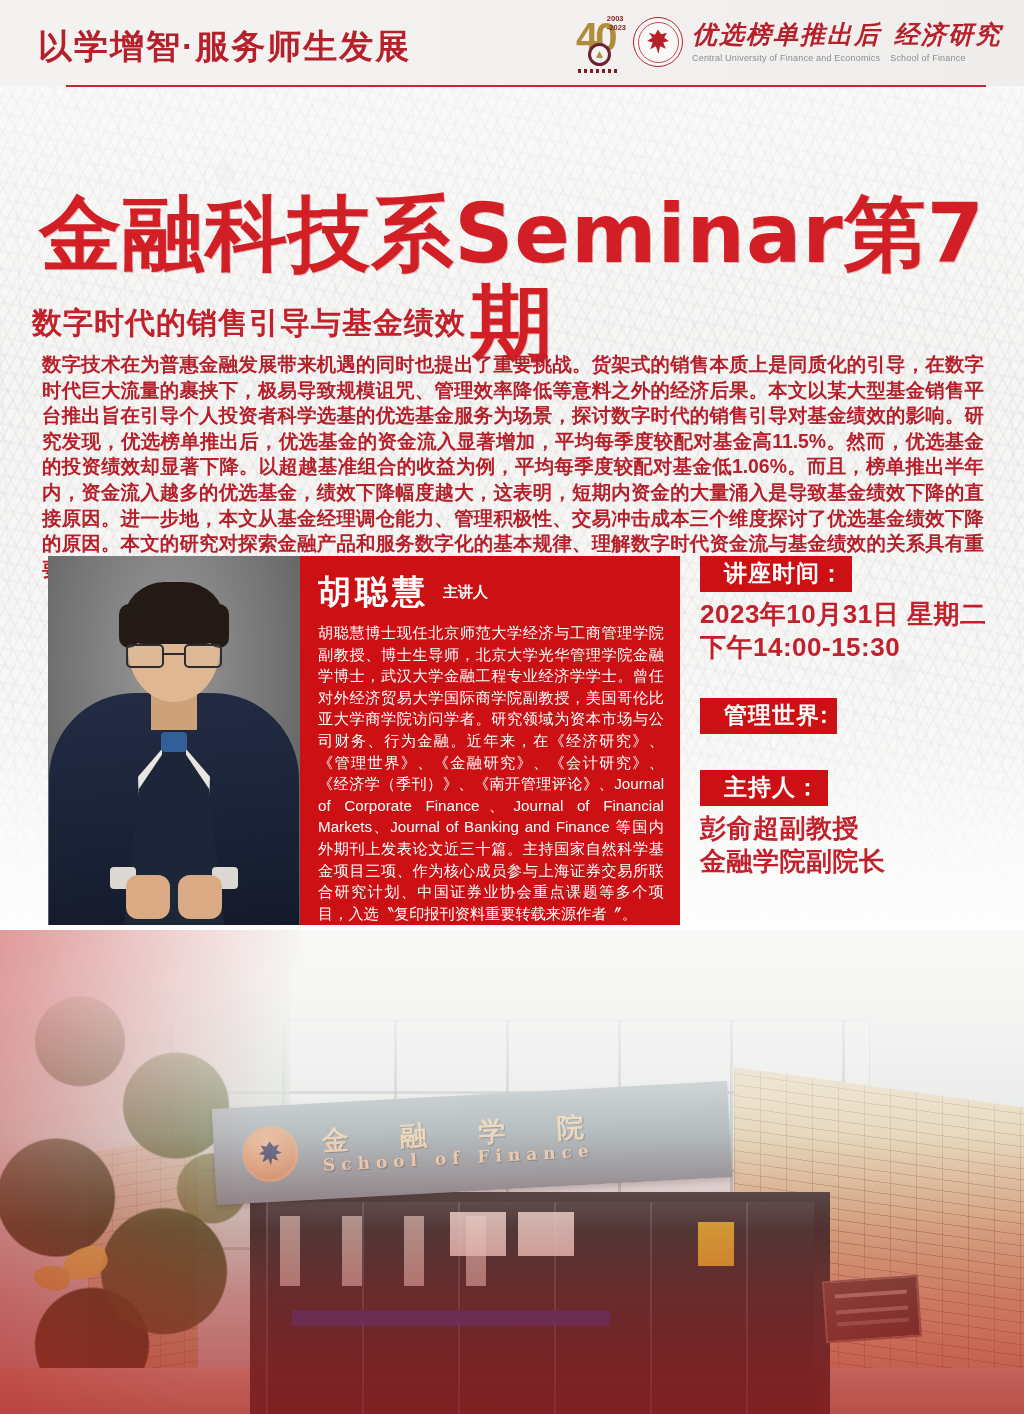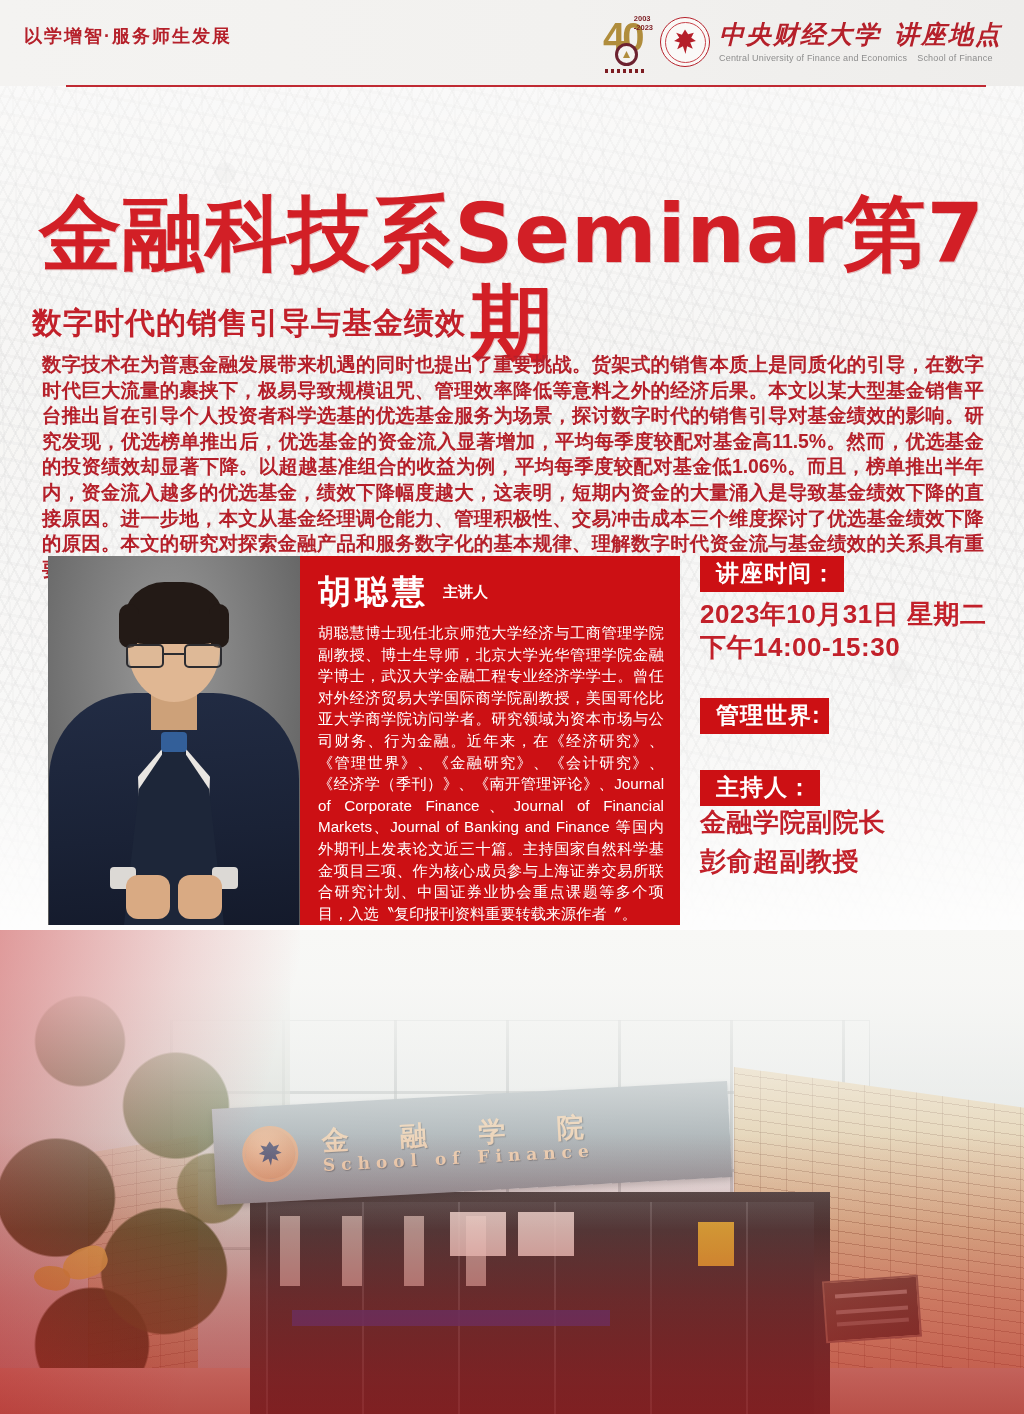--- a/index.html
+++ b/index.html
@@ -39,22 +39,22 @@
     position:absolute; left:0; top:0; width:1024px; height:960px;
     background:linear-gradient(to bottom, rgba(255,255,255,.72), rgba(255,255,255,.38) 40%, rgba(255,255,255,.55) 78%, rgba(255,255,255,.95));
   }
 
   
   .header {
     position:absolute; left:0; top:0; width:1024px; height:86px;
     background:linear-gradient(to right, #f4f3f1 0%, #f2f1ef 55%, #eeedeb 100%);
   }
   .header-slogan {
-    position:absolute; left:24px; top:24px;
-    font-size:18px; font-weight:bold; letter-spacing:2px;
+    position:absolute; left:38px; top:24px;
+    font-size:34px; font-weight:bold; letter-spacing:2px;
     color:#b5202a;
     white-space:nowrap;
   }
   .header-logo {
     position:absolute; right:22px; top:14px;
     display:flex; align-items:center; gap:9px;
   }
   .anniv-mark {
     position:relative; width:48px; height:56px; flex:0 0 auto;
   }
@@ -222,21 +222,21 @@
     font-size:15.2px; line-height:21.6px;
     text-align:justify; text-align-last:left;
     font-weight:500;
   }
 
   
   .info { position:absolute; left:700px; top:556px; width:310px; }
   .info-label {
     display:inline-block; background:#cc1014; color:#fff;
     font-size:23px; font-weight:bold; letter-spacing:1px;
-    padding:2px 8px 3px 16px;
+    padding:2px 8px 3px 24px;
   }
   .info-value {
     margin-top:6px; color:#c2202a;
     font-size:26px; font-weight:bold; line-height:33px;
     letter-spacing:.5px; white-space:nowrap;
   }
   .info-group { margin-bottom:10px; }
   .info-group.g2 { margin-top:34px; }
   .info-group.g3 { margin-top:36px; }
 
@@ -385,21 +385,21 @@
         <div class="anniv-ring"></div>
         <div class="anniv-bar"></div>
       </div>
 
       <div class="seal">
         <div class="seal-bird"></div>
       </div>
 
       <div class="univ-block">
         <div class="univ-cn">
-          <span>中央财经大学</span><span class="school">讲座地点</span>
+          <span>优选榜单推出后</span><span class="school">经济研究</span>
         </div>
         <div class="univ-en">
           <span>Central University of Finance and Economics</span><span class="sf">School of Finance</span>
         </div>
       </div>
 
     </div>
     <div class="header-rule"></div>
   </div>
 
@@ -447,22 +447,22 @@
       <div class="info-value">2023年10月31日 星期二</div>
       <div class="info-value" style="margin-top:0">下午14:00-15:30</div>
     </div>
 
     <div class="info-group g2">
       <span class="info-label">管理世界:</span>
     </div>
 
     <div class="info-group g3">
       <span class="info-label">主持人：</span>
+      <div class="info-value">彭俞超副教授</div>
       <div class="info-value" style="margin-top:0">金融学院副院长</div>
-      <div class="info-value">彭俞超副教授</div>
     </div>
 
   </div>
 
   <div class="building">
     <div class="b-sky"></div>
     <div class="b-facade">
       <div class="b-grid"></div>
     </div>
     <div class="b-brickR"></div>

